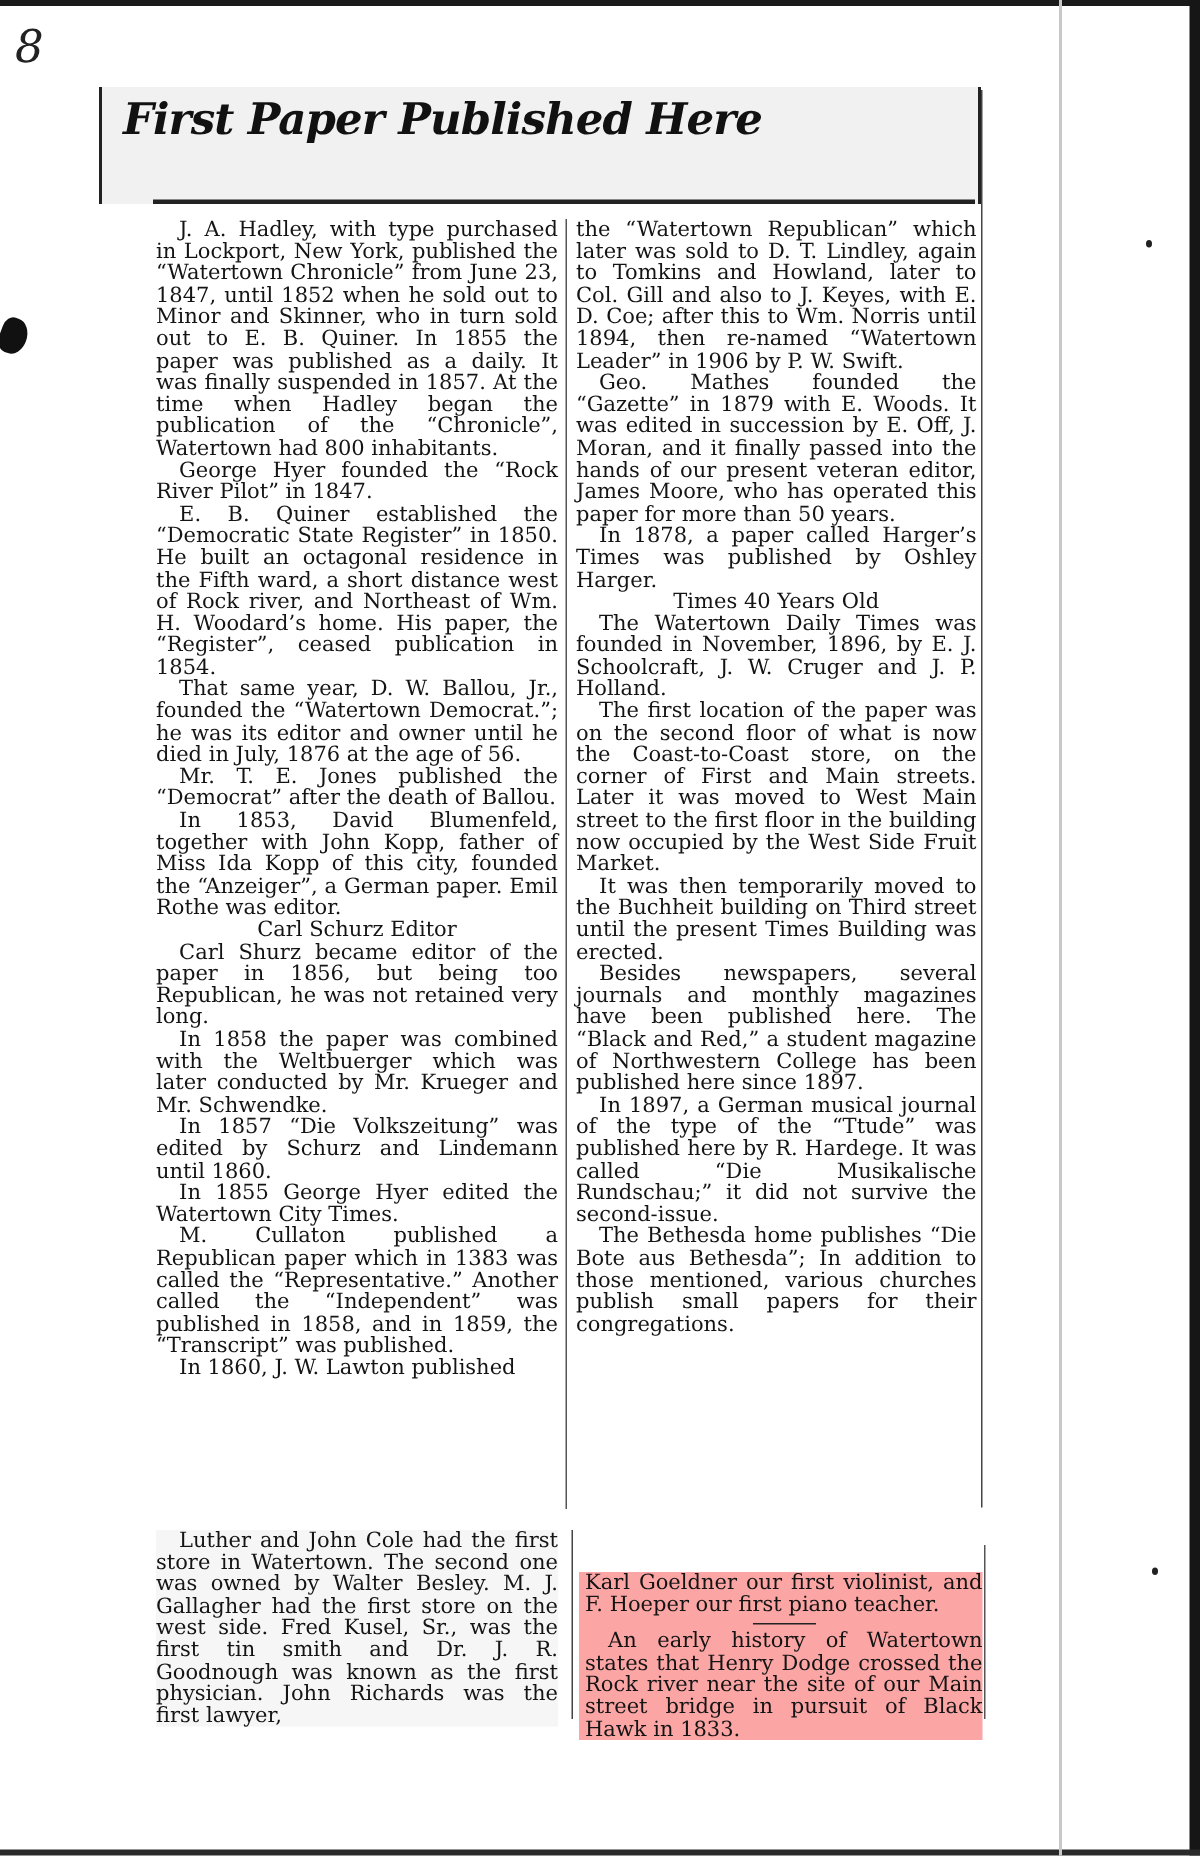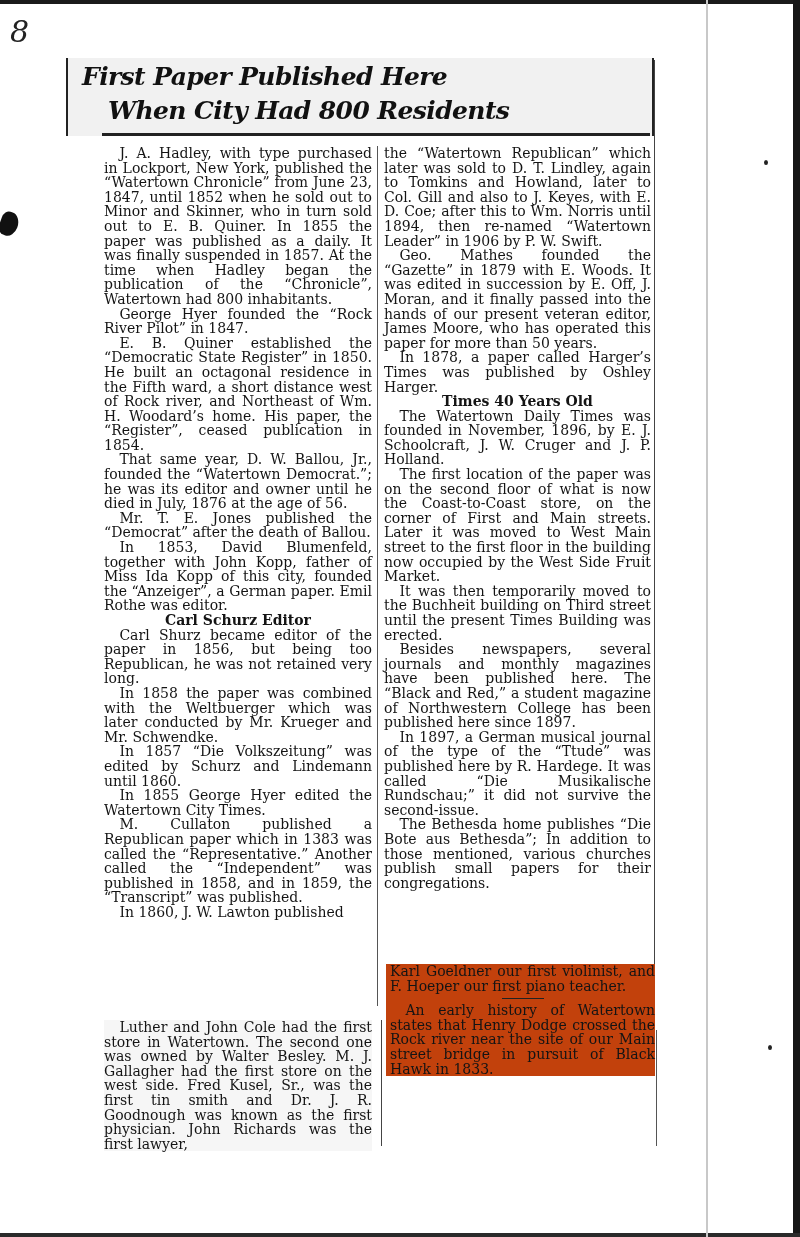--- a/index.html
+++ b/index.html
@@ -26,61 +26,60 @@
   .headline-box {
     position: absolute; left: 66px; top: 58px; width: 584px; height: 78px;
     border-left: 2px solid #222; border-right: 2px solid #222;
     background: #f1f1f1;
   }
   .headline-box::after {
     content: ""; position: absolute; left: 34px; right: 2px; bottom: 0; height: 3px; background: #222;
   }
   .headline-line {
     position: absolute; font-family: "DejaVu Serif", "Liberation Serif", serif;
-    font-style: italic; font-weight: bold; font-size: 25px; letter-spacing: -0.6px; color: #111;
+    font-style: italic; font-weight: bold; font-size: 29px; letter-spacing: -0.6px; color: #111;
     white-space: nowrap;
   }
   .hl1 { left: 14px; top: 4px; }
   .hl2 { left: 40px; top: 38px; }
 
   .column {
     position: absolute; font-size: 14px; line-height: 14.6px;
     text-align: justify; color: #141414;
     font-family: "DejaVu Serif", "Liberation Serif", serif;
   }
   .col-left { left: 104px; top: 146px; width: 268px; }
   .col-right { left: 384px; top: 146px; width: 267px; }
   .col-divider { position: absolute; left: 377px; top: 146px; width: 1px; height: 860px; background: #555; }
   .col-box-right { position: absolute; left: 654px; top: 60px; width: 1px; height: 945px; background: #444; }
 
   .para { margin: 0; text-indent: 1.1em; }
-  .subhead { margin: 0; text-align: center; font-weight: bold; }
+  .subhead { margin: 0; text-align: center; font-weight: normal; }
 
   .bottom-left { left: 104px; top: 1020px; width: 268px; background: #f6f6f6; }
-  .bottom-right { left: 386px; top: 964px; width: 265px; background: #c2410c; padding-left: 4px; }
+  .bottom-right { left: 386px; top: 1048px; width: 265px; background: #fca5a5; padding-left: 4px; }
   .bottom-divider { position: absolute; left: 381px; top: 1020px; width: 1px; height: 126px; background: #444; }
   .bottom-right-border { position: absolute; left: 656px; top: 1030px; width: 1px; height: 116px; background: #555; }
   .rule-short { width: 42px; height: 1px; background: #222; margin: 5px auto 4px auto; }
 </style>
 </head>
 <body>
 
 <div class="top-edge"></div>
 <div class="right-edge"></div>
 <div class="bottom-edge"></div>
 <div class="fold-line"></div>
 <div class="clip-mark"></div>
 <div class="speck" style="left:764px; top:160px;"></div>
 <div class="speck" style="left:768px; top:1045px;"></div>
 
 <div class="page-number">8</div>
 
 <div class="headline-box">
   <div class="headline-line hl1">First Paper Published Here</div>
-  <div class="headline-line hl2">When City Had 800 Residents</div>
 </div>
 
 <div class="col-divider"></div>
 <div class="col-box-right"></div>
 
 <div class="column col-left">
   <p class="para">J. A. Hadley, with type purchased in Lockport, New York, published the “Watertown Chronicle” from June 23, 1847, until 1852 when he sold out to Minor and Skinner, who in turn sold out to E. B. Quiner. In 1855 the paper was published as a daily. It was finally suspended in 1857. At the time when Hadley began the publication of the “Chronicle”, Watertown had 800 inhabitants.</p>
   <p class="para">George Hyer founded the “Rock River Pilot” in 1847.</p>
   <p class="para">E. B. Quiner established the “Democratic State Register” in 1850. He built an octagonal residence in the Fifth ward, a short distance west of Rock river, and Northeast of Wm. H. Woodard’s home. His paper, the “Register”, ceased publication in 1854.</p>
   <p class="para">That same year, D. W. Ballou, Jr., founded the “Watertown Democrat.”; he was its editor and owner until he died in July, 1876 at the age of 56.</p>

